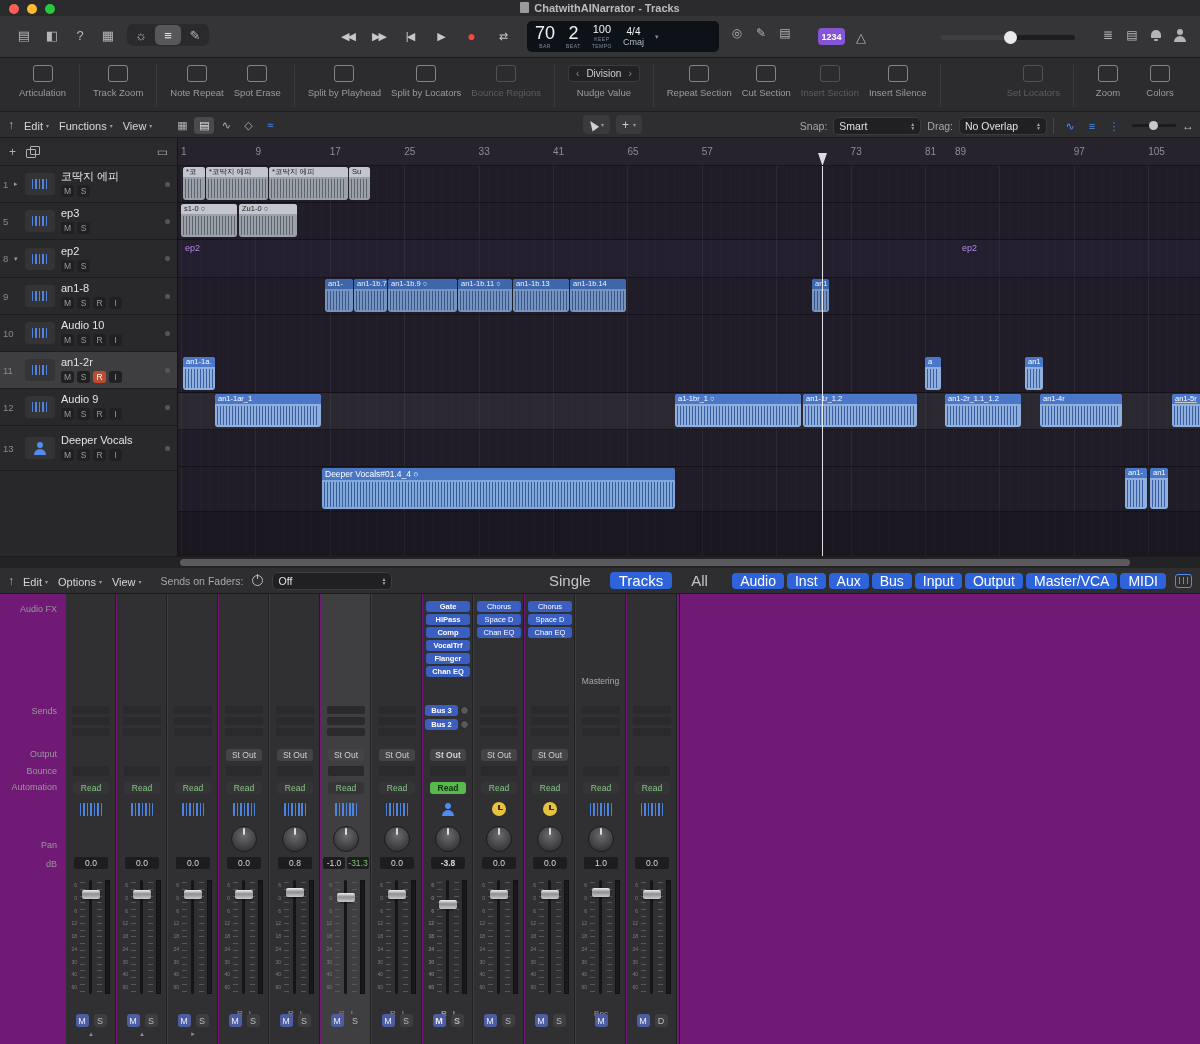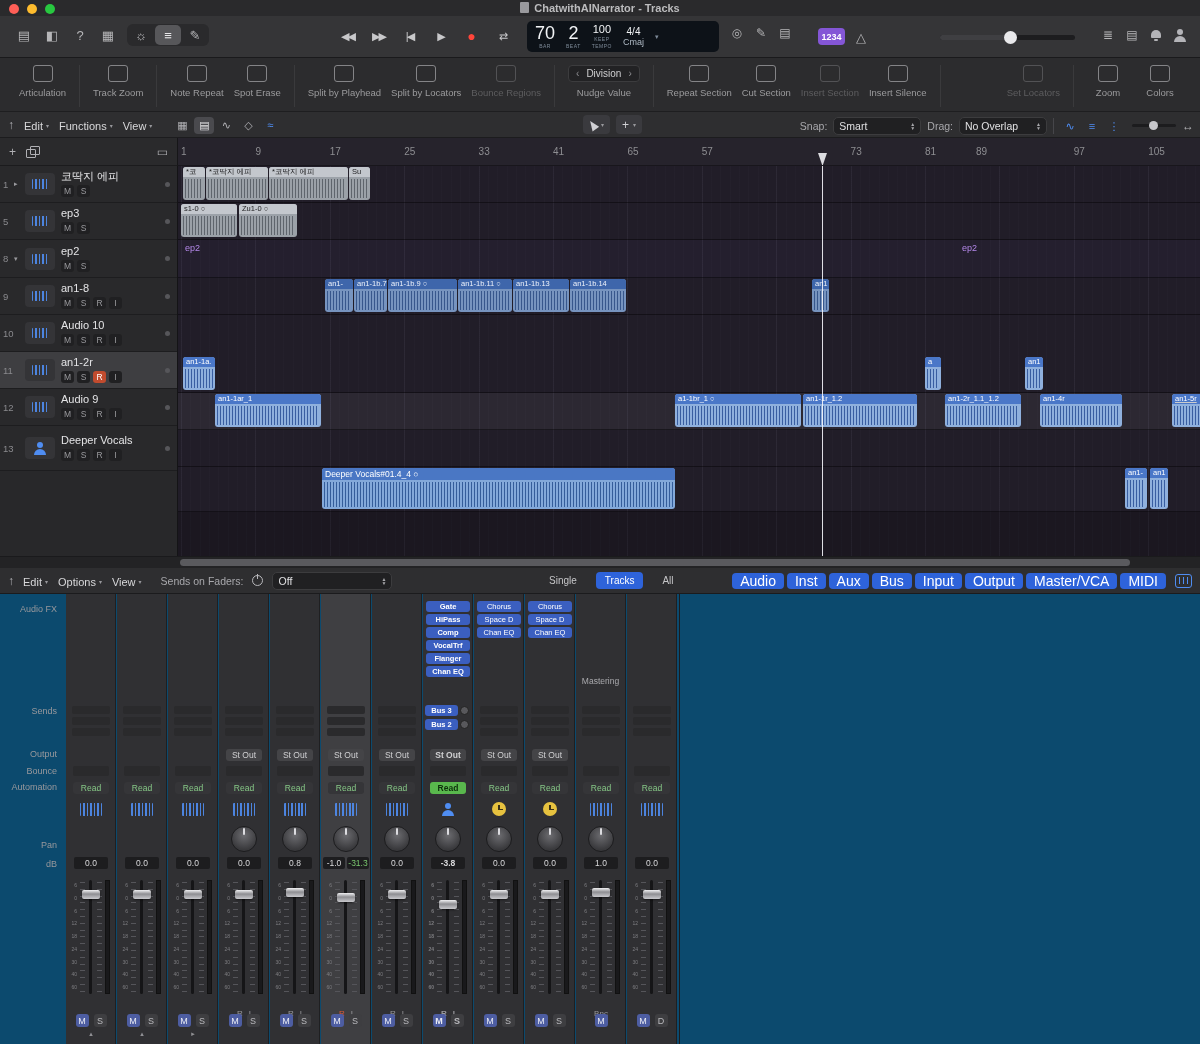--- a/index.html
+++ b/index.html
@@ -138,29 +138,29 @@
 
   
   .hscroll{position:absolute;top:556px;left:0;right:0;height:12px;background:#232325;border-top:1px solid #1a1a1c;}
   .hthumb{position:absolute;left:180px;right:70px;top:2px;height:7px;border-radius:4px;background:#5a5a5e;}
 
   
   .mixbar{position:absolute;top:568px;left:0;right:0;height:26px;background:#2e2e30;border-bottom:1px solid #1b1b1d;display:flex;align-items:center;gap:9px;padding:0 8px;}
   .power{width:11px;height:11px;border:1.5px solid #b8b8bc;border-radius:50%;position:relative;flex:none;}
   .power::before{content:"";position:absolute;left:3.2px;top:-2px;width:1.5px;height:5px;background:#b8b8bc;}
   .seg-group{position:absolute;left:540px;display:flex;gap:10px;align-items:center;}
-  .seg-btn{height:17px;padding:0 9px;font-size:10px;color:#c6c6c8;display:flex;align-items:center;border-radius:4px;}
+  .seg-btn{height:17px;padding:0 9px;font-size:15px;color:#c6c6c8;display:flex;align-items:center;border-radius:4px;}
   .seg-btn.active{background:#2e63da;color:#fff;}
   .filters{position:absolute;right:34px;display:flex;gap:3px;}
   .filter-btn{background:#2e63da;color:#fff;border-radius:4px;height:16px;padding:0 8px;font-size:14px;display:flex;align-items:center;white-space:nowrap;}
   .win-ico{position:absolute;right:8px;width:17px;height:14px;border:1.5px solid #4f8df2;border-radius:3px;}
   .win-ico::before{content:"";display:block;margin:2px auto 0;width:1.5px;height:7px;background:#4f8df2;box-shadow:4px 0 0 #4f8df2,-4px 0 0 #4f8df2;}
 
   
-  .mixer{position:absolute;top:594px;left:0;right:0;bottom:0;background:#0c4a6e;}
+  .mixer{position:absolute;top:594px;left:0;right:0;bottom:0;background:#701a75;}
   .mix-labels{position:absolute;left:0;top:0;width:64px;height:100%;}
   .mlabel{position:absolute;right:7px;font-size:9px;color:#98989c;}
   .strips{position:absolute;left:66px;top:0;width:613px;height:100%;}
   .mix-divider{position:absolute;left:679px;top:0;bottom:0;width:1px;background:#1c1c1e;}
   .strip{position:absolute;top:0;width:50px;height:100%;background:#303033;border-right:1px solid #1f1f21;}
   .strip.selected{background:#3f3f42;}
   .fx-slot{position:absolute;left:3px;width:44px;height:11px;border-radius:3px;background:#3b5fc0;color:#fff;font-size:7.5px;display:flex;align-items:center;justify-content:center;white-space:nowrap;}
   .fx-label{position:absolute;top:82px;left:0;width:100%;text-align:center;font-size:8.5px;color:#aaaaae;}
   .send-btn{position:absolute;left:2px;width:33px;height:11px;border-radius:3px;background:#3b5fc0;color:#fff;font-size:7.5px;display:flex;align-items:center;justify-content:center;}
   .send-knob{position:absolute;left:37px;width:9px;height:9px;border-radius:50%;background:#58585c;border:1px solid #222;}
@@ -420,21 +420,21 @@
       <span class="ruler-num" style="left: 77.4px;">9</span>
       <span class="ruler-num" style="left: 151.8px;">17</span>
       <span class="ruler-num" style="left: 226.2px;">25</span>
       <span class="ruler-num" style="left: 300.6px;">33</span>
       <span class="ruler-num" style="left: 375px;">41</span>
       <span class="ruler-num" style="left: 449.4px;">65</span>
       <span class="ruler-num" style="left: 523.8px;">57</span>
       <span class="ruler-num" style="left: 598px; margin-top: 48px;">65</span>
       <span class="ruler-num" style="left: 672.6px;">73</span>
       <span class="ruler-num" style="left: 747px;">81</span>
-      <span class="ruler-num" style="left: 798px;">89</span>
+      <span class="ruler-num" style="left: 777px;">89</span>
       <span class="ruler-num" style="left: 895.8px;">97</span>
       <span class="ruler-num" style="left: 970.2px;">105</span>
       <div class="ph-marker"></div>
     </div>
 
   <div class="arrange">
     <div class="headers" id="headers">
         <div class="trow" style="height: 37px;">
           <span class="tnum">1</span>
           <span class="tdisc">▸</span>

